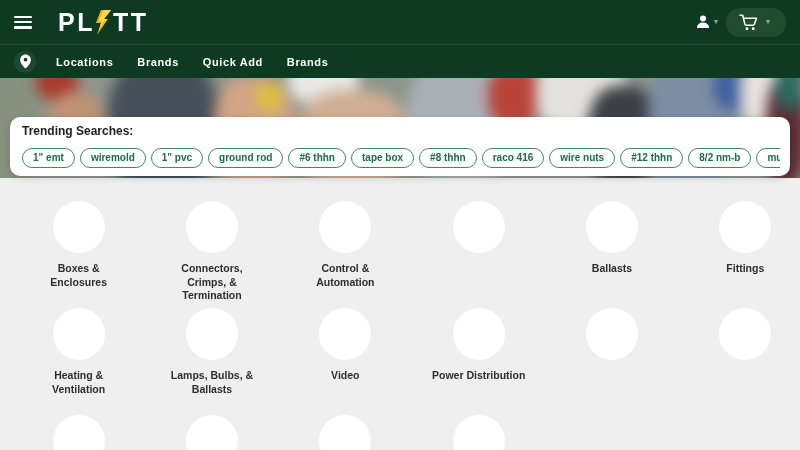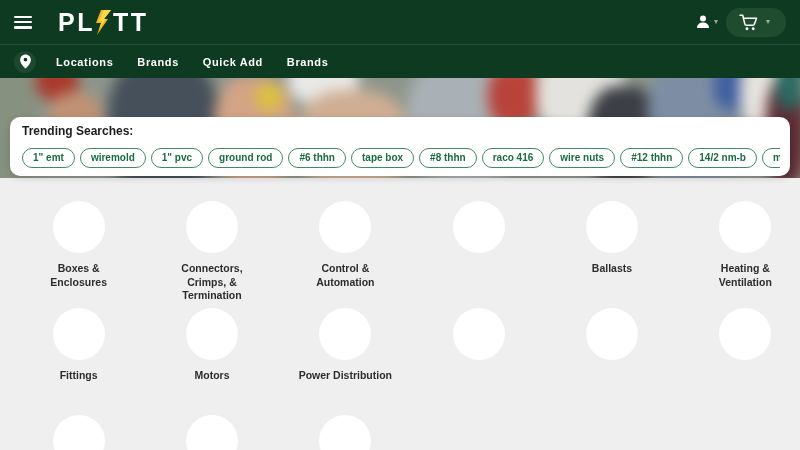--- a/index.html
+++ b/index.html
@@ -148,21 +148,21 @@
         <span class="pill">tape box</span>
 
         <span class="pill">#8 thhn</span>
 
         <span class="pill">raco 416</span>
 
         <span class="pill">wire nuts</span>
 
         <span class="pill">#12 thhn</span>
 
-        <span class="pill">14/2 nm-b</span>
+        <span class="pill">8/2 nm-b</span>
 
         <span class="pill">mule tape</span>
 
       </div>
   </div>
 
   <div class="categories">
     <div class="cat-grid">
 
         <div class="cat-cell">
@@ -185,33 +185,37 @@
           <div class="cat-circle"></div>
         </div>
 
         <div class="cat-cell">
           <div class="cat-circle"></div>
           <div class="cat-label">Ballasts</div>
         </div>
 
         <div class="cat-cell">
           <div class="cat-circle"></div>
+          <div class="cat-label">Fittings</div>
+        </div>
+
+        <div class="cat-cell">
+          <div class="cat-circle"></div>
           <div class="cat-label">Heating &amp; Ventilation</div>
         </div>
 
         <div class="cat-cell">
           <div class="cat-circle"></div>
-          <div class="cat-label">Fittings</div>
-        </div>
-
-
-
-        <div class="cat-cell">
-          <div class="cat-circle"></div>
-          <div class="cat-label">Motors</div>
+          <div class="cat-label">Lamps, Bulbs, &amp; Ballasts</div>
+        </div>
+
+
+        <div class="cat-cell">
+          <div class="cat-circle"></div>
+          <div class="cat-label">Video</div>
         </div>
 
         <div class="cat-cell">
           <div class="cat-circle"></div>
           <div class="cat-label">Power Distribution</div>
         </div>
 
         <div class="cat-cell">
           <div class="cat-circle"></div>
           <div class="cat-label"></div>

